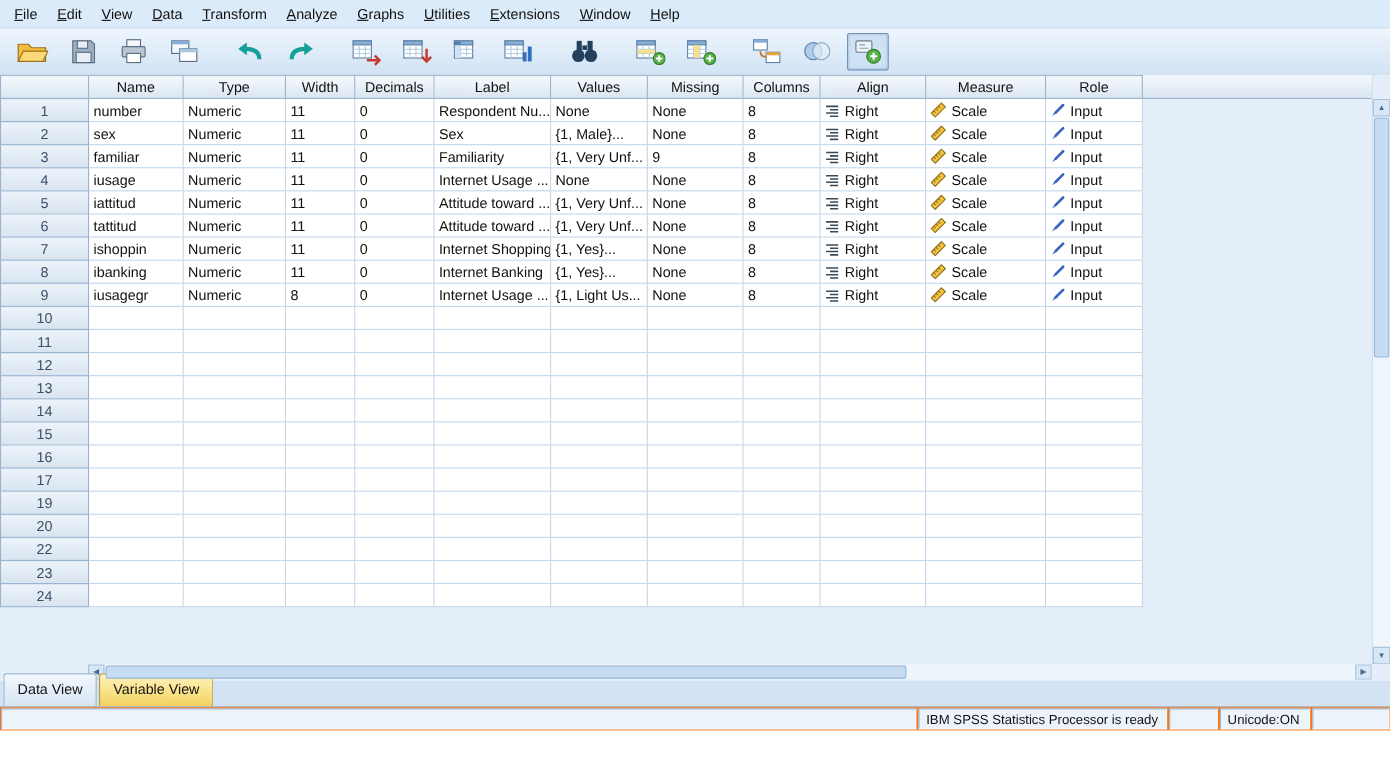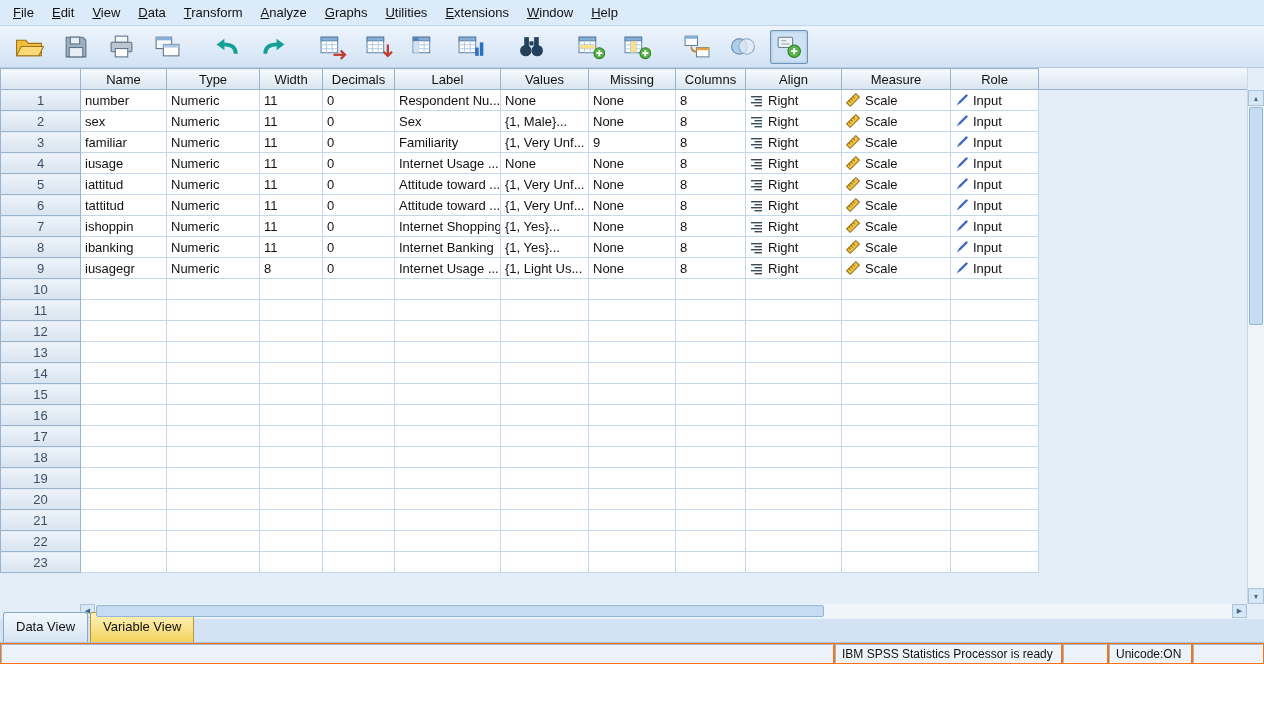--- a/index.html
+++ b/index.html
@@ -726,34 +726,20 @@
               <td></td>
               <td></td>
               <td></td>
               <td></td>
               <td></td>
               <td></td>
               <td></td>
               <td></td>
             </tr>
             <tr>
-              <th class="rownum">18</th>
-              <td></td>
-              <td></td>
-              <td></td>
-              <td></td>
-              <td></td>
-              <td></td>
-              <td></td>
-              <td></td>
-              <td></td>
-              <td></td>
-              <td></td>
-            </tr>
-            <tr>
               <th class="rownum">19</th>
               <td></td>
               <td></td>
               <td></td>
               <td></td>
               <td></td>
               <td></td>
               <td></td>
               <td></td>
               <td></td>
@@ -768,49 +754,49 @@
               <td></td>
               <td></td>
               <td></td>
               <td></td>
               <td></td>
               <td></td>
               <td></td>
               <td></td>
             </tr>
             <tr>
-              <th class="rownum">21</th>
-              <td></td>
-              <td></td>
-              <td></td>
-              <td></td>
-              <td></td>
-              <td></td>
-              <td></td>
-              <td></td>
-              <td></td>
-              <td></td>
-              <td></td>
-            </tr>
-            <tr>
               <th class="rownum">22</th>
               <td></td>
               <td></td>
               <td></td>
               <td></td>
               <td></td>
               <td></td>
               <td></td>
               <td></td>
               <td></td>
               <td></td>
               <td></td>
             </tr>
             <tr>
               <th class="rownum">23</th>
+              <td></td>
+              <td></td>
+              <td></td>
+              <td></td>
+              <td></td>
+              <td></td>
+              <td></td>
+              <td></td>
+              <td></td>
+              <td></td>
+              <td></td>
+            </tr>
+            <tr>
+              <th class="rownum">24</th>
               <td></td>
               <td></td>
               <td></td>
               <td></td>
               <td></td>
               <td></td>
               <td></td>
               <td></td>
               <td></td>
               <td></td>

